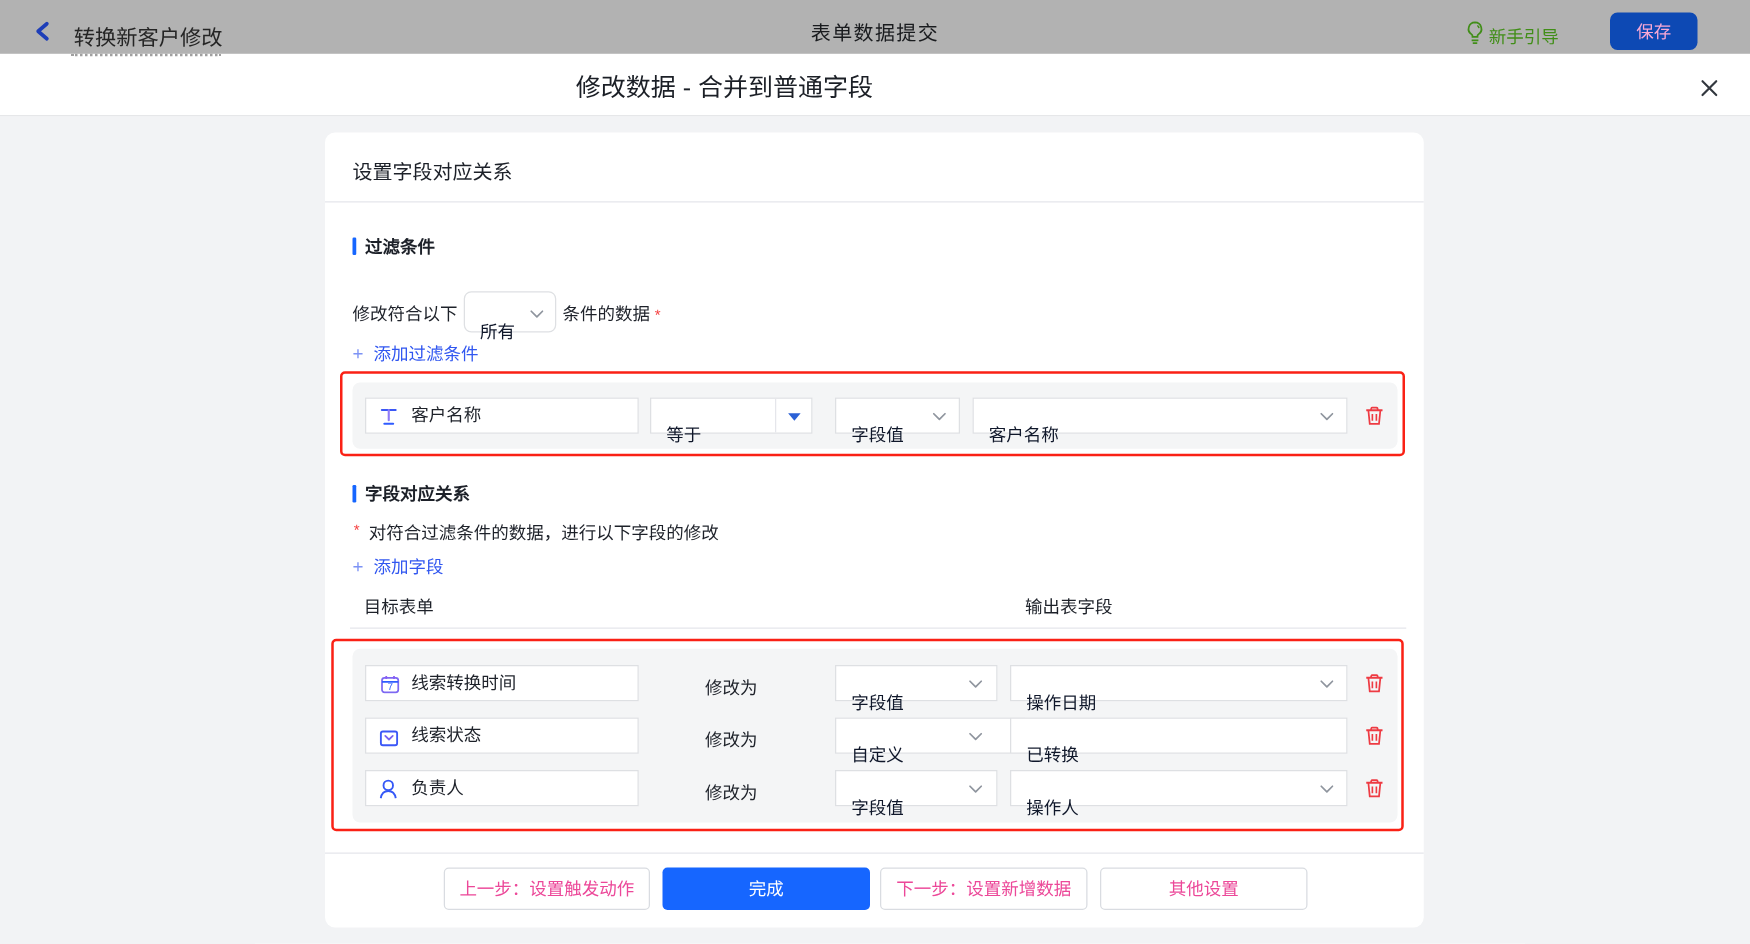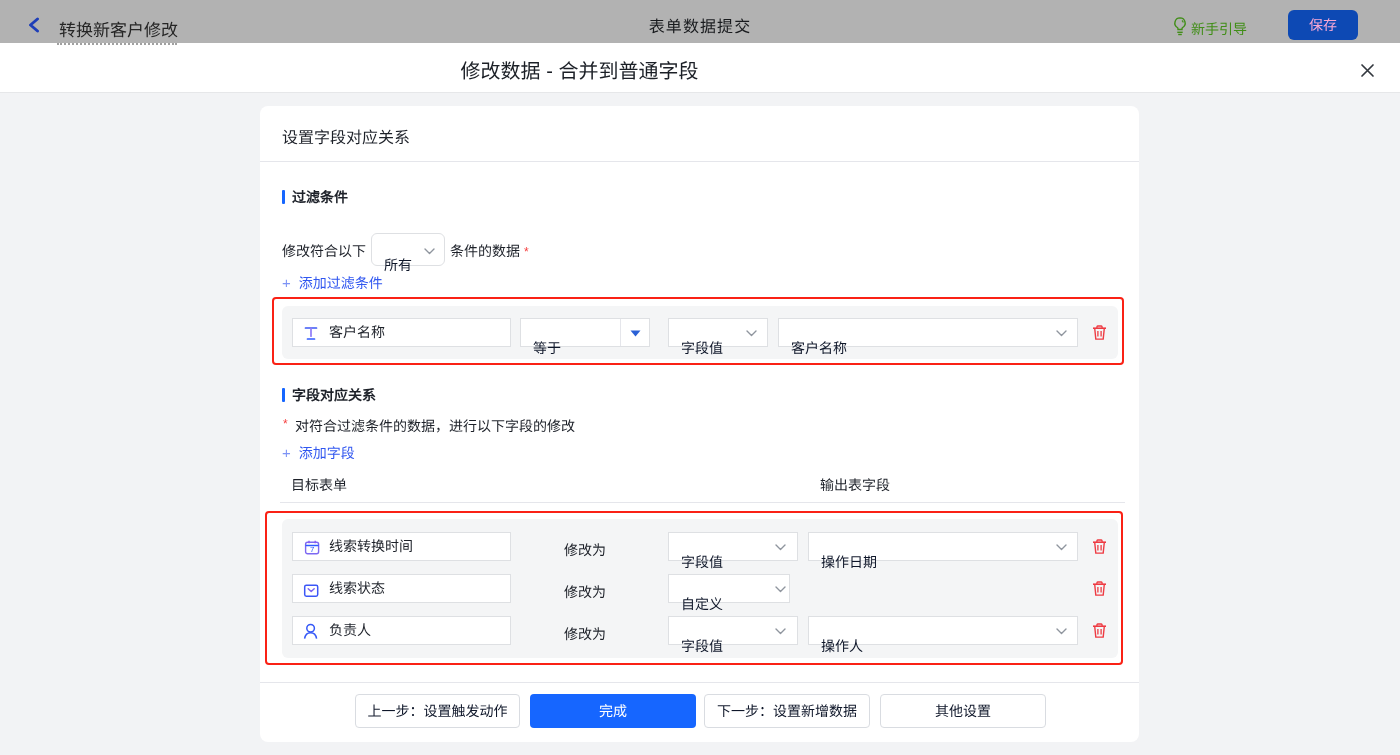--- a/index.html
+++ b/index.html
@@ -25,21 +25,21 @@
   .fs14 { font-size:14px; color:#1d2129; }
   .link { color:#3157f0; font-size:14px; }
   .star { color:#f53f3f; font-size:12px; }
   .panel { position:absolute; background:#f4f5f6; border-radius:6px; }
   .ring { position:absolute; border:2px solid #fa2115; border-radius:4px; }
   .ctrl { position:absolute; height:29px; background:#fff; border:1px solid #dee0e3; border-radius:0; }
   .ctrl .txt { position:absolute; left:12px; top:0; line-height:27px; font-size:14px; color:#0f172a; white-space:nowrap;margin-top:16px; }
   .ctrl .txt2 { position:absolute; left:36px; top:0; line-height:27px; font-size:14px; color:#1d2129; white-space:nowrap; }
   .caret { position:absolute; top:11px; }
   .icon { position:absolute; left:10px; top:5px; }
-  .btn { position:absolute; top:588px; height:34px; border:1px solid #d9dce1; border-radius:4px; background:#fff; font-size:14px; color:#0f172a; text-align:center; line-height:32px; }
+  .btn { position:absolute; top:588px; height:34px; border:1px solid #d9dce1; border-radius:4px; background:#fff; font-size:14px; color:#ec4899; text-align:center; line-height:32px; }
   .btn.primary { background:#1666ff; border-color:#1666ff; color:#fff; line-height:34px; border:none; }
 </style>
 </head>
 <body>
 
 <div id="topbar">
   <svg class="abs" style="left:27px;top:17px" width="14" height="16" viewBox="0 0 14 16">
       <polyline points="10.5,2 3.5,8 10.5,14" fill="none" stroke="#1e3eb8" stroke-width="2.9" stroke-linecap="round" stroke-linejoin="round"></polyline>
     </svg>
   <div class="t" id="tb-title">转换新客户修改</div>
@@ -168,25 +168,29 @@
     </g>
   </svg>
   <div class="ctrl" style="left:32px;top:468px;width:219px;padding-left:36px;">
     <svg class="icon" style="left:10px;top:9px;" width="16" height="14" viewBox="0 0 16 14">
       <rect x="1.7" y="1.2" width="13" height="11" rx="1.6" fill="none" stroke="#3b57f7" stroke-width="1.5"></rect>
       <polyline points="5.2,4.7 8.2,7.6 11.2,4.7" fill="none" stroke="#7a62f2" stroke-width="1.4" stroke-linecap="round" stroke-linejoin="round"></polyline>
     </svg>
     <div class="txt2">线索状态</div>
   </div>
   <div class="t fs14" style="left:304px;top:475px;">修改为</div>
-  <div class="ctrl" style="left:408px;top:468px;width:122px;">
+  <div class="ctrl" style="left:408px;top:468px;width:152px;">
     <div class="txt">自定义</div>
     <svg class="caret" style="left:106px;" width="11" height="7" viewBox="0 0 11 7">
         <polyline points="1,1 5.5,5.5 10,1" fill="none" stroke="#8f959e" stroke-width="1.4" stroke-linecap="round" stroke-linejoin="round"></polyline>
       </svg>
+  </div>
+  <div class="ctrl" style="left:548px;top:468px;width:270px;">
+    <div class="txt">已转换</div>
+
   </div>
   <svg class="abs" style="left:831px;top:474px;" width="17" height="17" viewBox="0 0 17 17">
     <g fill="none" stroke="#ee3b43" stroke-width="1.4">
       <path d="M5.7 3.9 L6.1 2.5 Q6.25 2 6.8 2 H10.2 Q10.75 2 10.9 2.5 L11.3 3.9"></path>
       <line x1="2" y1="4.2" x2="15" y2="4.2" stroke-width="1.6"></line>
       <path d="M3.7 4.2 L4.8 15.1 H12.2 L13.3 4.2"></path>
       <line x1="6.9" y1="7.1" x2="6.9" y2="12.5" stroke-width="1.3"></line>
       <line x1="10.1" y1="7.1" x2="10.1" y2="12.5" stroke-width="1.3"></line>
     </g>
   </svg>

